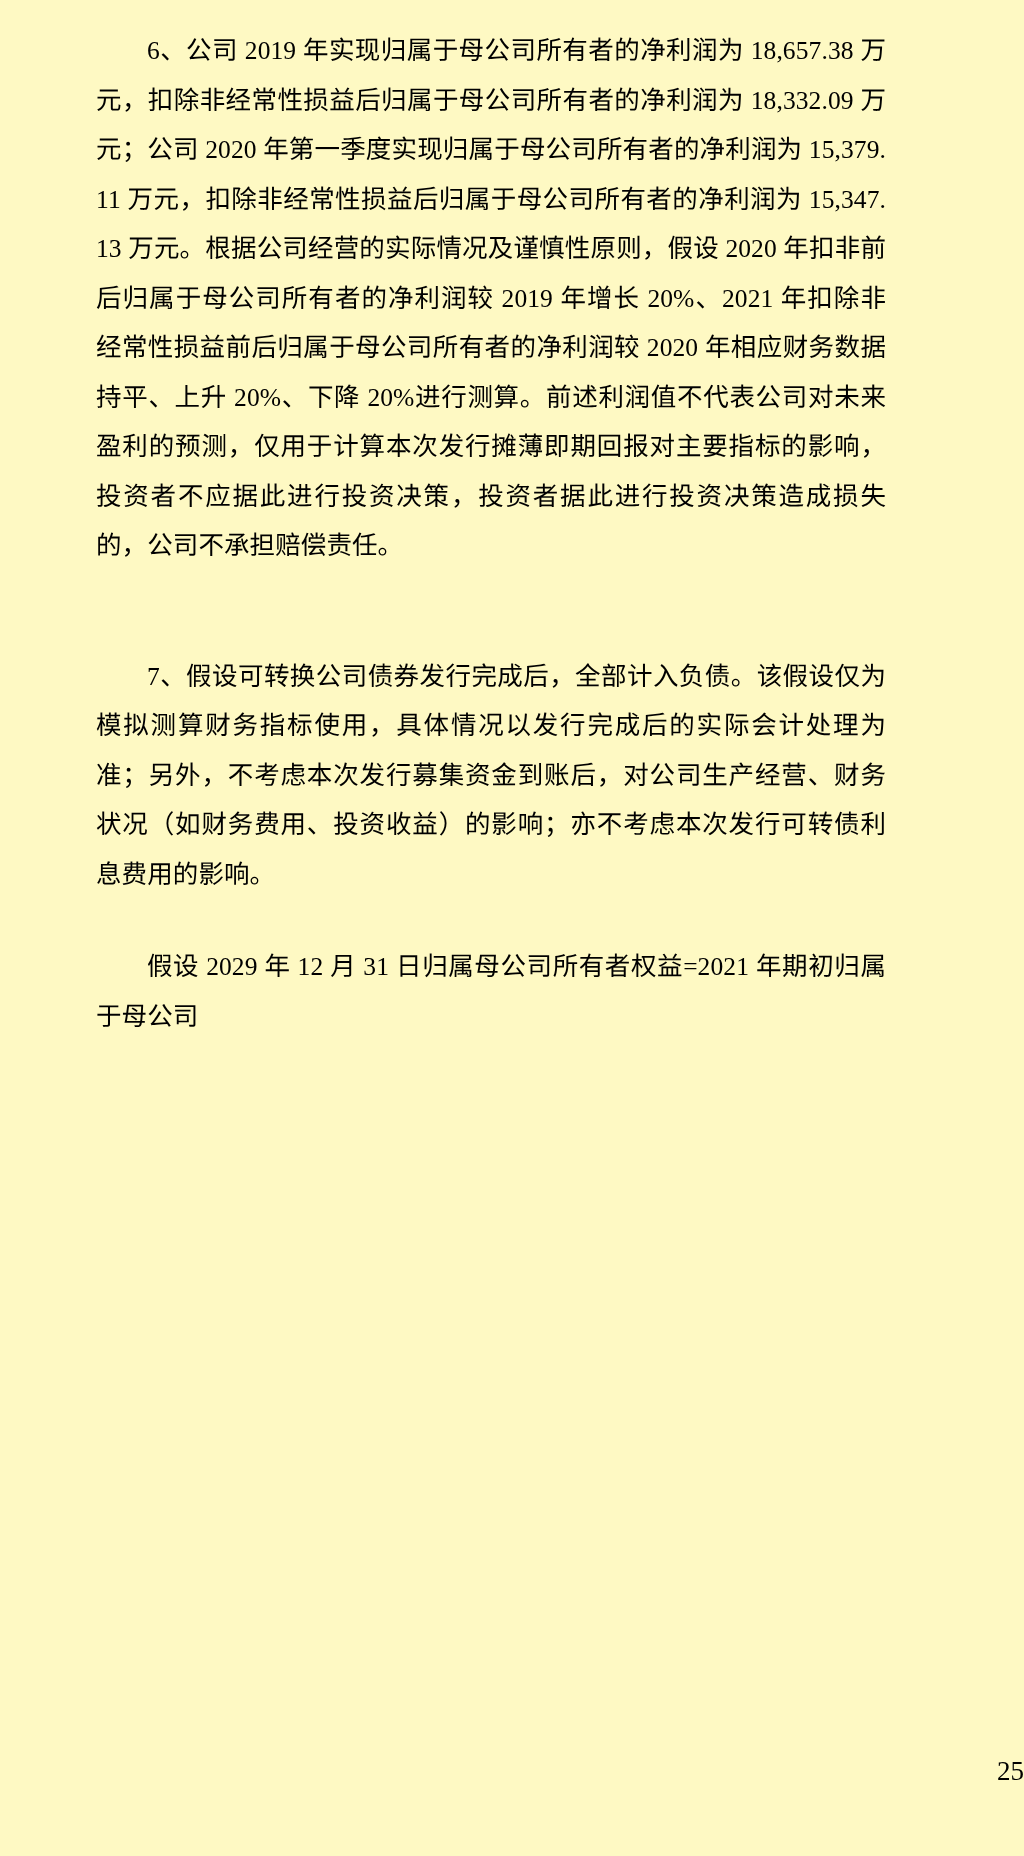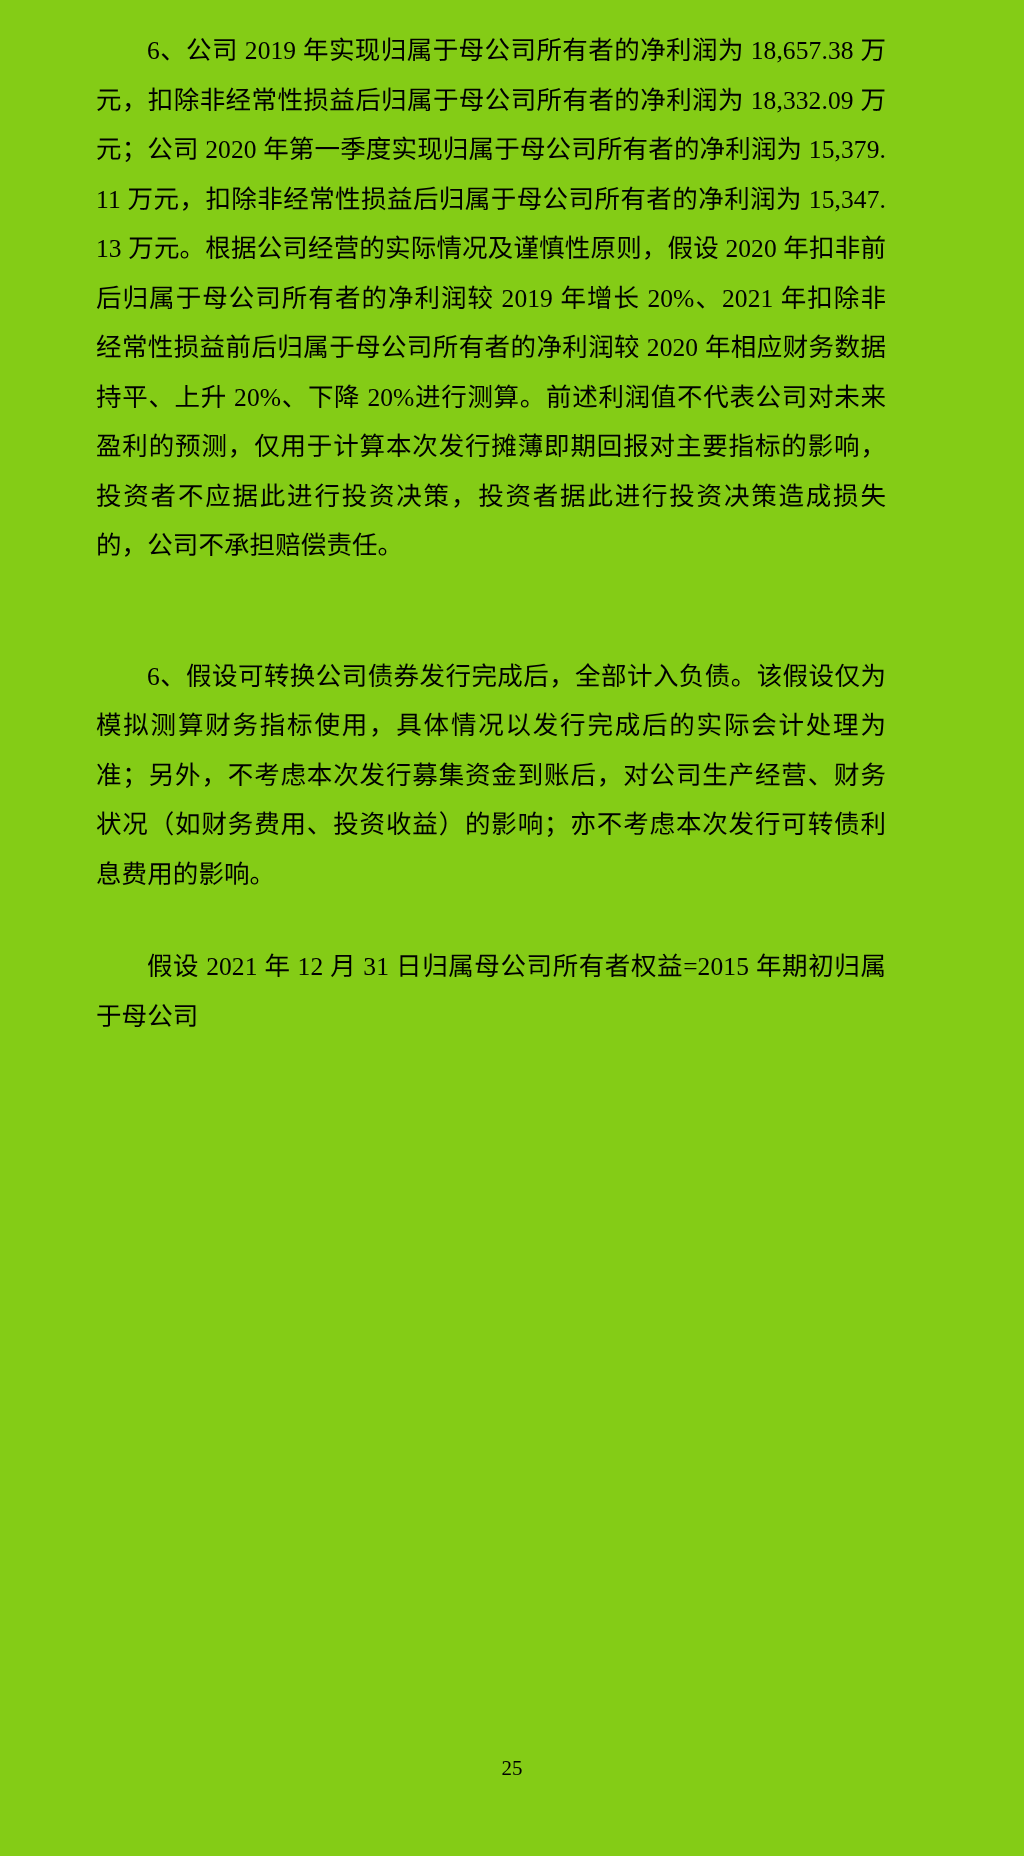--- a/index.html
+++ b/index.html
@@ -10,21 +10,21 @@
   }
   body {
     font-family: "Liberation Serif", "DejaVu Serif", serif;
     color: #000000;
   }
   .page {
     position: relative;
     width: 1024px;
     height: 1856px;
     margin: 0 auto;
-    background: #84cc16;
+    background: #fef9c3;
     box-sizing: border-box;
     overflow: hidden;
     padding-left: 40px;
   }
   .content {
     position: absolute;
     left: 96px;
     top: 26px;
     width: 790px;
   }
@@ -42,44 +42,44 @@
   .para.indent {
     text-indent: 2em;
   }
   .gap-sm { height: 16px; }
   .gap-md { height: 27px; }
   .footer {
     position: absolute;
     left: 0;
     right: 0;
     top: 1756px;
-    text-align: center;
-    font-size: 21px;
+    text-align: right;
+    font-size: 27px;
     font-family: "Liberation Serif", "DejaVu Serif", serif;
     color: #000000;
   }
 </style>
 </head>
 <body>
 
 <div class="page">
 
   <div class="content">
 
     <p class="para indent">6、公司 2019 年实现归属于母公司所有者的净利润为 18,657.38 万元，扣除非经常性损益后归属于母公司所有者的净利润为 18,332.09 万元；公司 2020 年第一季度实现归属于母公司所有者的净利润为 15,379.11 万元，扣除非经常性损益后归属于母公司所有者的净利润为 15,347.13 万元。根据公司经营的实际情况及谨慎性原则，假设 2020 年扣非前后归属于母公司所有者的净利润较 2019 年增长 20%、2021 年扣除非经常性损益前后归属于母公司所有者的净利润较 2020 年相应财务数据持平、上升 20%、下降 20%进行测算。前述利润值不代表公司对未来盈利的预测，仅用于计算本次发行摊薄即期回报对主要指标的影响，投资者不应据此进行投资决策，投资者据此进行投资决策造成损失的，公司不承担赔偿责任。</p>
     <div class="gap-md"></div>
 
     <div class="gap-md"></div>
 
     <div class="gap-md"></div>
 
-    <p class="para indent">6、假设可转换公司债券发行完成后，全部计入负债。该假设仅为模拟测算财务指标使用，具体情况以发行完成后的实际会计处理为准；另外，不考虑本次发行募集资金到账后，对公司生产经营、财务状况（如财务费用、投资收益）的影响；亦不考虑本次发行可转债利息费用的影响。</p>
+    <p class="para indent">7、假设可转换公司债券发行完成后，全部计入负债。该假设仅为模拟测算财务指标使用，具体情况以发行完成后的实际会计处理为准；另外，不考虑本次发行募集资金到账后，对公司生产经营、财务状况（如财务费用、投资收益）的影响；亦不考虑本次发行可转债利息费用的影响。</p>
     <div class="gap-md"></div>
 
     <div class="gap-sm"></div>
 
-    <p class="para indent">假设 2021 年 12 月 31 日归属母公司所有者权益=2015 年期初归属于母公司</p>
+    <p class="para indent">假设 2029 年 12 月 31 日归属母公司所有者权益=2021 年期初归属于母公司</p>
 
   </div>
 
   <div class="footer">25</div>
 
 </div>
 
 </body></html>

